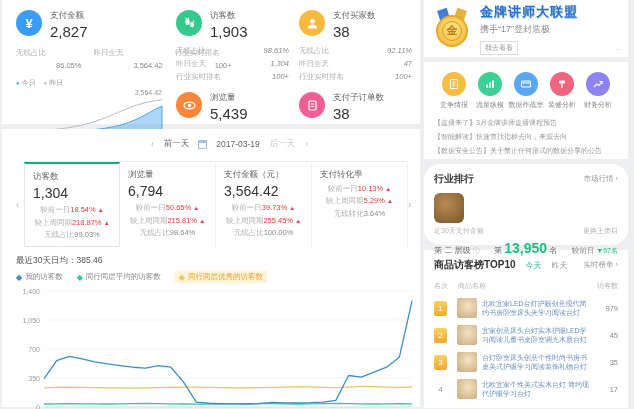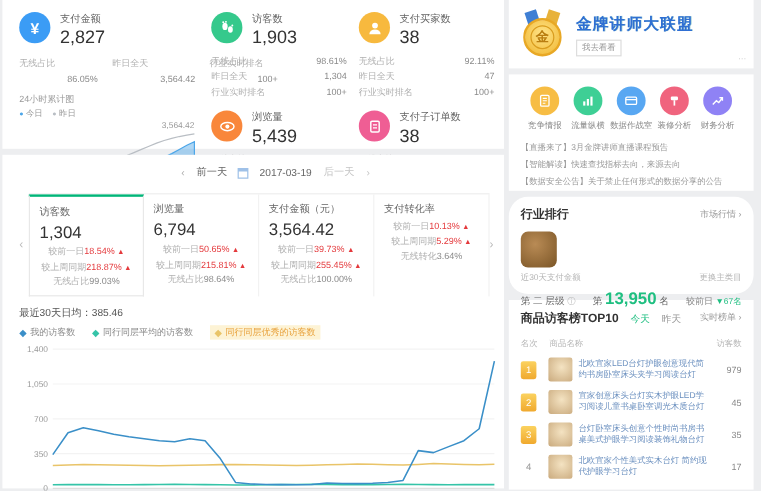--- a/index.html
+++ b/index.html
@@ -20,21 +20,21 @@
   .ic-blue{background:#3b9cf5}.ic-green{background:#35c98c}.ic-yellow{background:#f7b93e}
   .ic-orange{background:#f9873b}.ic-pink{background:#ef5e94}
   .kpi-title { font-size:8.5px; color:#666; }
   .kpi-value { font-size:15px; color:#333; margin-top:1px; }
   .statsA { display:flex; margin-top:8px; }
   .statsA .scol { margin-right:12px; }
   .statsA .slabel { font-size:7.5px; color:#b0b0b0; }
   .statsA .sval { font-size:7.5px; color:#8a8a8a; margin-top:3px;padding-left:40px; }
   .stat-rows { margin-top:6px; }
   .stat-row { display:flex; justify-content:space-between; font-size:7.5px; color:#b0b0b0; margin-top:3px; }
-  .stat-row .sv { color:#8a8a8a; }
+  .stat-row .sv { color:#8a8a8a;font-style:italic; }
   .mini-wrap { margin-top:8px; }
   .mini-title { font-size:7.5px; color:#999; }
   .mini-legend { font-size:7px; color:#999; margin-top:2px; }
   .mini-legend .dot { font-size:6px; margin-right:2px; }
   .dot-today { color:#4da6e8; } .dot-yst { color:#b9bec4; }
   .mini-legend span.lg { margin-right:6px; }
   .kpi-sub { margin-bottom:10px; }
 
   
   .main-panel { margin-top:5px; height:278px; padding:6px 4px 0 14px; position:relative; }
@@ -152,21 +152,20 @@
           <div class="scol">
               <div class="slabel">昨日全天</div>
               <div class="sval">3,564.42</div>
             </div>
           <div class="scol">
               <div class="slabel">行业实时排名</div>
               <div class="sval">100+</div>
             </div>
         </div>
         <div class="mini-wrap">
-          <div class="mini-title">24小时累计图</div>
           <div class="mini-legend">
             <span class="dot dot-today">●</span><span class="lg">今日</span>
             <span class="dot dot-yst">●</span><span class="lg">昨日</span>
           </div>
           <svg id="mini-svg" width="148" height="52">
               <line x1="1" y1="43" x2="146" y2="43" stroke="#e5e5e5" stroke-width="1"></line>
               <path d="M1,43 L1,43 L7.304347826086956,43 L13.608695652173912,43 L19.91304347826087,43 L26.217391304347824,43 L32.52173913043478,43 L38.82608695652174,43 L45.130434782608695,42.956 L51.43478260869565,42.868 L57.73913043478261,42.736 L64.04347826086956,42.472 L70.34782608695652,42.120000000000005 L76.65217391304348,41.68 L82.95652173913044,41.064 L89.26086956521739,40.184 L95.56521739130434,39.04 L101.8695652173913,37.72 L108.17391304347827,35.959999999999994 L114.47826086956522,33.76 L120.78260869565217,31.12 L127.08695652173913,28.04 L133.3913043478261,24.519999999999996 L139.69565217391303,21 L146,18.1224 L146,43 Z" fill="rgba(77,166,232,0.45)" stroke="#4da6e8" stroke-width="1"></path>
               <polyline points="1,43 7.304347826086956,42.824 13.608695652173912,42.647999999999996 19.91304347826087,42.472 26.217391304347824,42.208 32.52173913043478,41.856 38.82608695652174,41.416 45.130434782608695,40.712 51.43478260869565,39.832 57.73913043478261,38.775999999999996 64.04347826086956,37.544 70.34782608695652,35.959999999999994 76.65217391304348,34.2 82.95652173913044,32 89.26086956521739,29.8 95.56521739130434,27.16 101.8695652173913,24.519999999999996 108.17391304347827,21.88 114.47826086956522,19.240000000000002 120.78260869565217,17.04 127.08695652173913,15.280000000000001 133.3913043478261,13.784 139.69565217391303,12.552000000000001 146,11.6368" fill="none" stroke="#b9bec4" stroke-width="1"></polyline>
               <text x="146" y="7" text-anchor="end" font-size="7" fill="#999">3,564.42</text>
               <text x="38.82608695652174" y="51" text-anchor="middle" font-size="6.5" fill="#bbb">6</text>
@@ -413,20 +412,21 @@
     <div class="card banner">
       <div class="medal">
         <div class="ribbon-l"></div>
           <div class="ribbon-r"></div>
         <div class="coin">
             <div class="coin-inner">金</div>
           </div>
       </div>
       <div>
         <div class="banner-title">金牌讲师大联盟</div>
+        <div class="banner-sub">携手“17”登封造极</div>
         <span class="banner-btn">我去看看</span>
       </div>
       <div class="banner-dots">···</div>
     </div>
 
     <div class="card modules">
       <div class="mod-row">
         <div class="mod">
           <div class="mod-circle" style="background: rgb(247, 189, 68);">
             <svg width="12" height="12" viewBox="0 0 12 12">

